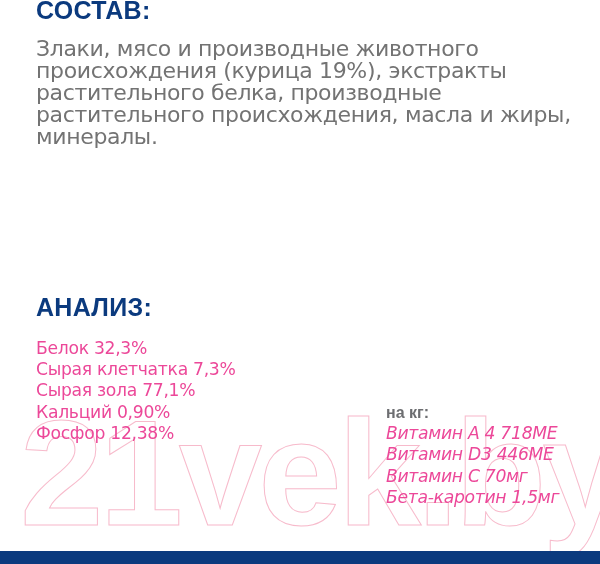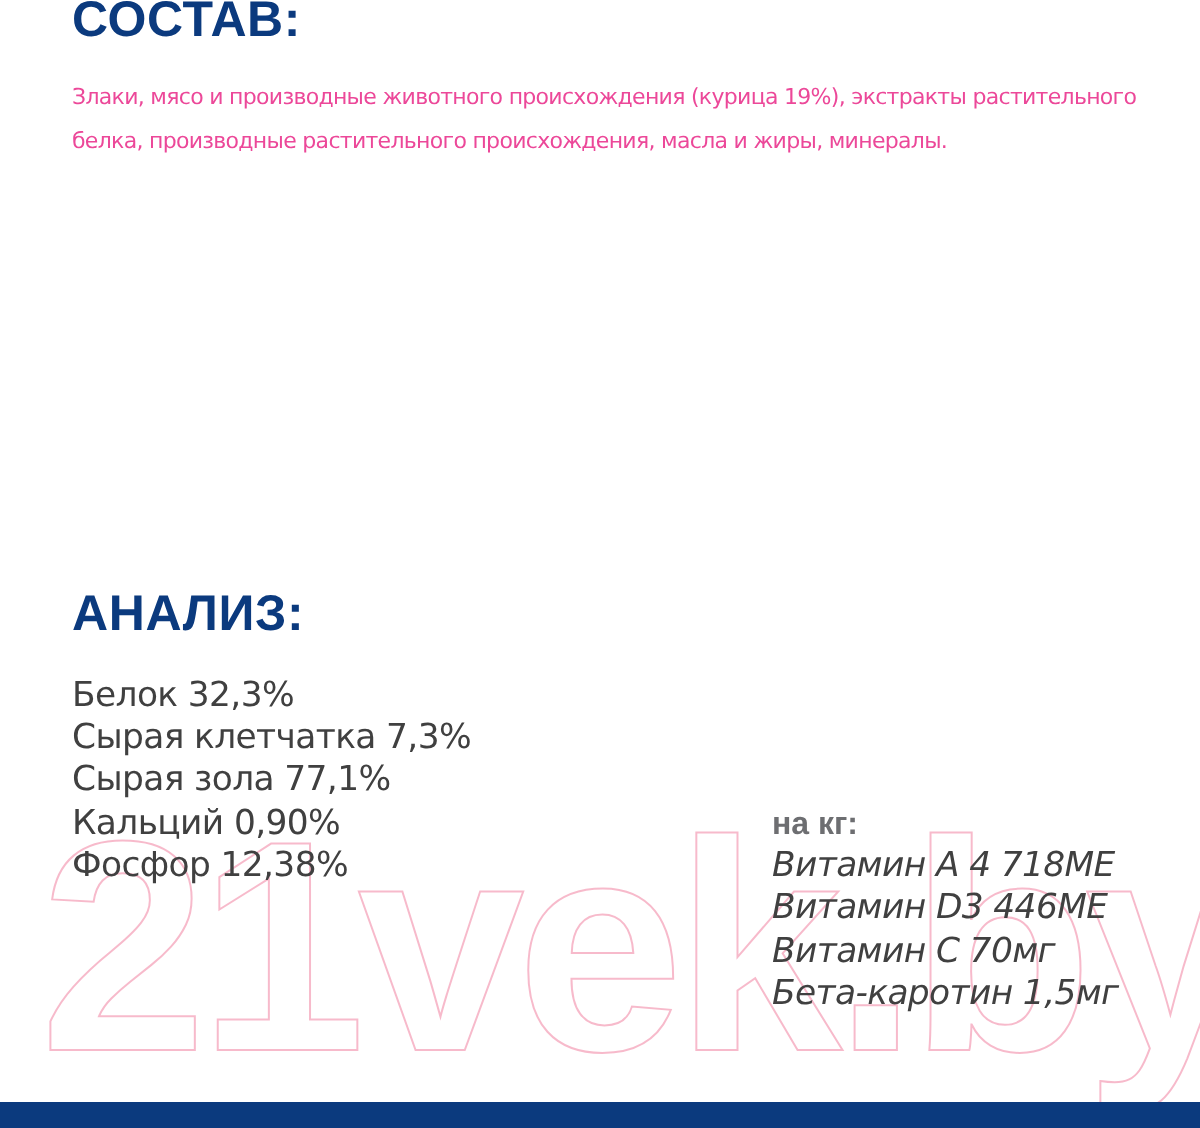--- a/index.html
+++ b/index.html
@@ -27,34 +27,34 @@
       line-height: 1;
     }
     #h-sostav { top: -2px; }
     #h-analiz { top: 295px; }
     .para {
       position: absolute;
       left: 36px;
       top: 38px;
       width: 560px;
       margin: 0;
-      font-size: 11px;
+      font-size: 22px;
       line-height: 22px;
       letter-spacing: -0.35px;
-      color: #ec4899;
+      color: #737373;
     }
     .list {
       position: absolute;
       margin: 0;
       padding: 0;
       list-style: none;
       font-size: 17.2px;
       line-height: 21.2px;
       letter-spacing: -0.3px;
-      color: #404040;
+      color: #ec4899;
     }
     #analysis-list { left: 36px; top: 338px; }
     #vitamins-block { position: absolute; left: 386px; top: 402px; }
     #vitamins-block .sub {
       font-family: "Liberation Sans", sans-serif;
       font-weight: bold;
       color: #6d6e71;
       font-size: 16px;
       line-height: 21.2px;
       margin: 0;

